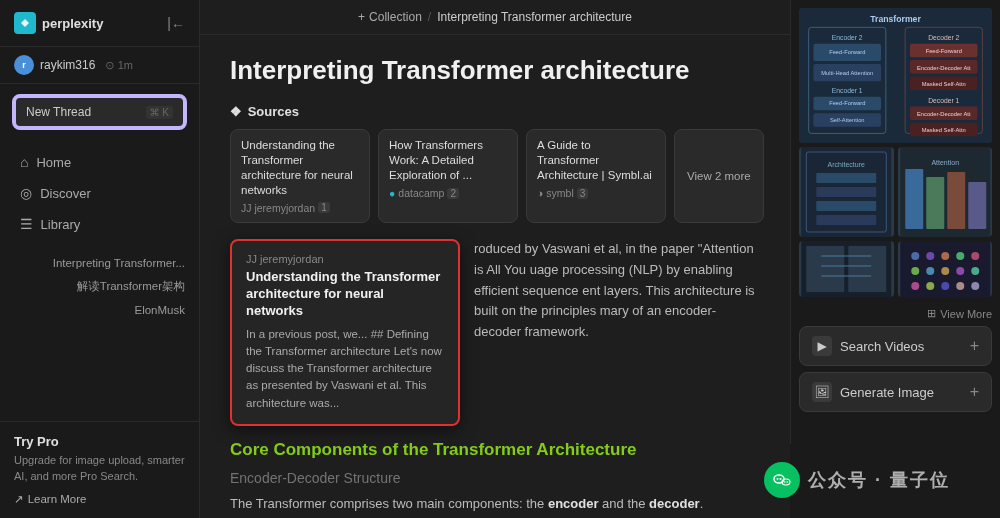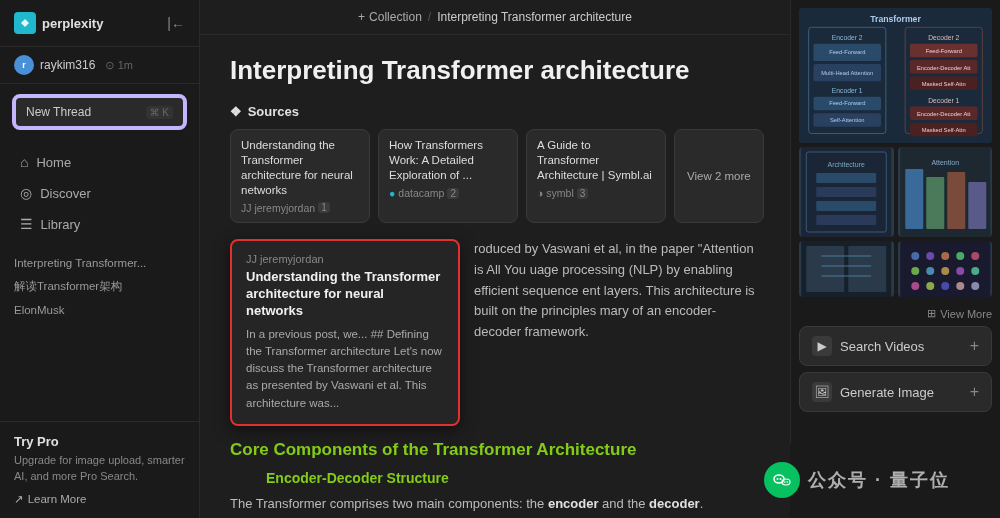--- a/index.html
+++ b/index.html
@@ -128,20 +128,21 @@
       padding: 6px 0 4px 0;
     }
     .library-item {
       padding: 5px 14px;
       color: #999;
       font-size: 11.5px;
       cursor: pointer;
       white-space: nowrap;
       overflow: hidden;
       text-overflow: ellipsis;
+      text-align: right;
     }
     .sidebar-footer {
       margin-top: auto;
       padding: 12px 14px;
       border-top: 1px solid #2a2a2a;
     }
     .try-pro-title {
       font-size: 13px;
       font-weight: 600;
       color: #e0e0e0;
@@ -295,24 +296,23 @@
 
     .section-title {
       font-size: 17px;
       font-weight: 700;
       color: #84cc16;
       margin-bottom: 10px;
       margin-top: 8px;
     }
     .section-subtitle {
       font-size: 14px;
-      font-weight: 700;
-      color: #84cc16;
+      font-weight: 400;
+      color: #737373;
       margin-bottom: 8px;
-      margin-left: 36px;
     }
     .section-text {
       font-size: 13px;
       color: #bbb;
       line-height: 1.6;
       margin-bottom: 8px;
     }
     .section-text strong { color: #e0e0e0; }
 
     

